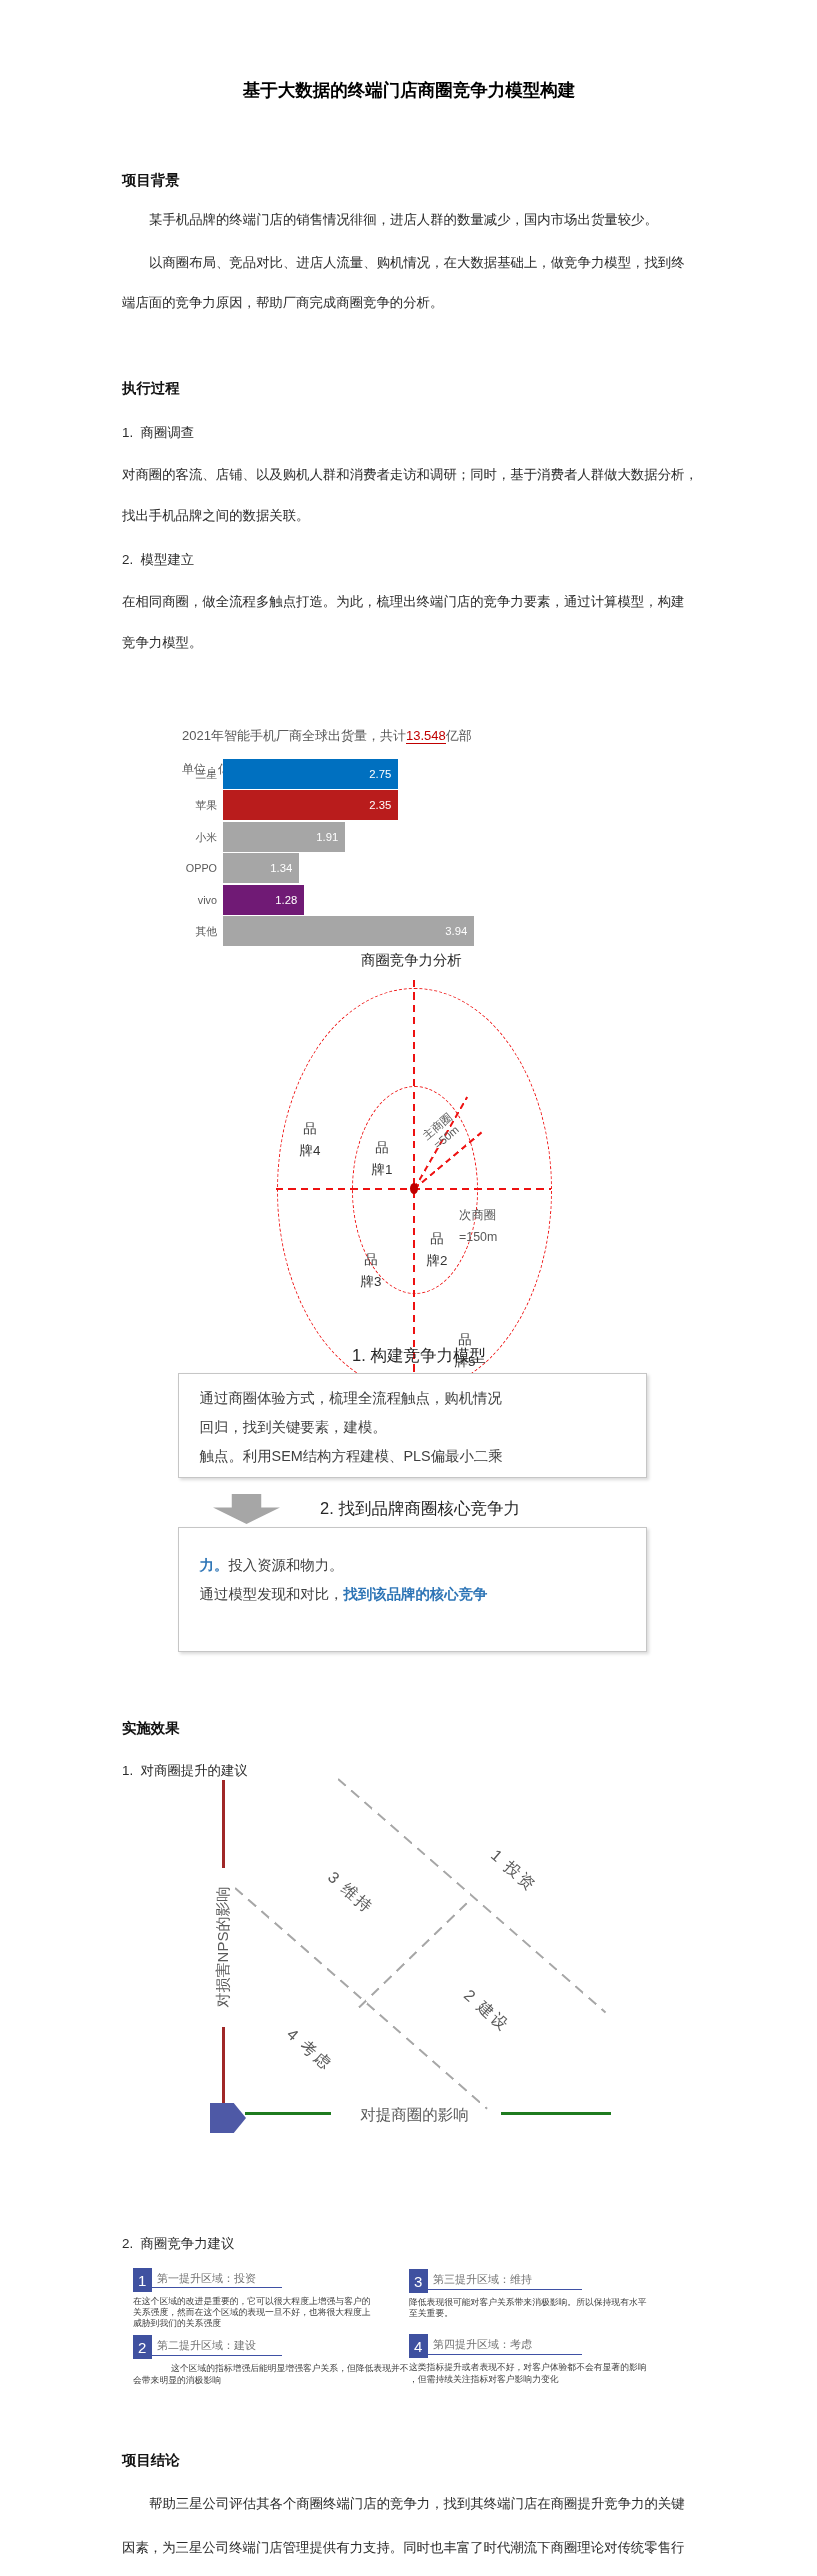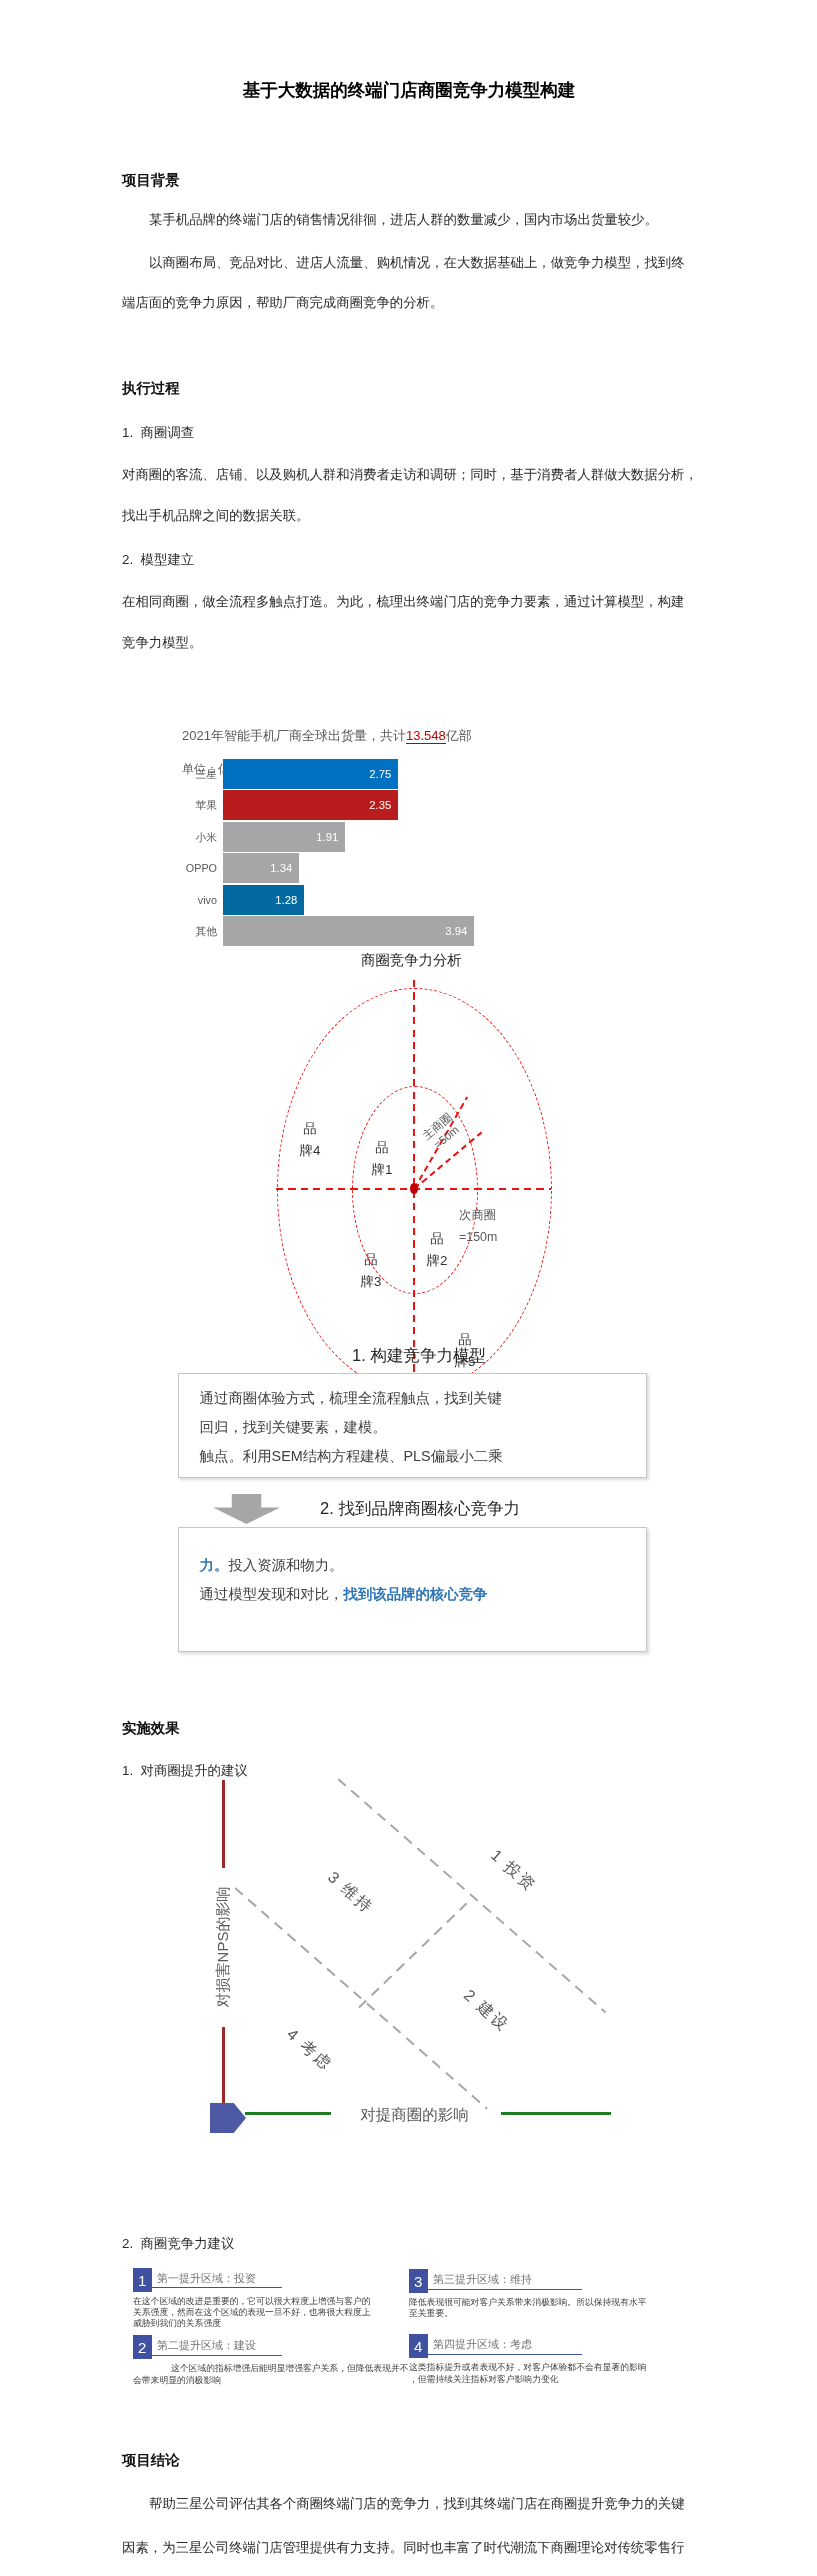--- a/index.html
+++ b/index.html
@@ -84,21 +84,21 @@
     </div>
   <div class="bar-label" style="top:822px;">小米</div>
   <div class="bar" style="top: 822px; width: 122px; background: rgb(166, 166, 166);">
       <span class="val">1.91</span>
     </div>
   <div class="bar-label" style="top:853px;">OPPO</div>
   <div class="bar" style="top: 853px; width: 76px; background: rgb(166, 166, 166);">
       <span class="val">1.34</span>
     </div>
   <div class="bar-label" style="top:885px;">vivo</div>
-  <div class="bar" style="top: 885px; width: 81px; background: #0369a1;">
+  <div class="bar" style="top: 885px; width: 81px; background: #701a75;">
       <span class="val">1.28</span>
     </div>
   <div class="bar-label" style="top:916px;">其他</div>
   <div class="bar" style="top: 916px; width: 251px; background: rgb(166, 166, 166);">
       <span class="val">3.94</span>
     </div>
 
   <div class="bubble-title" style="left:361px;top:951px;">商圈竞争力分析</div>
   <div class="ring" style="left:277px;top:988px;width:273px;height:402px;"></div>
   <div class="ring" style="left:352px;top:1086px;width:124px;height:206px;"></div>
@@ -112,21 +112,21 @@
   <div class="brand" style="left:382px;top:1137px;"><span>品</span><span>牌1</span></div>
   <div class="brand" style="left:437px;top:1228px;"><span>品</span><span>牌2</span></div>
   <div class="brand" style="left:371px;top:1249px;"><span>品</span><span>牌3</span></div>
   <div class="brand" style="left:465px;top:1329px;"><span>品</span><span>牌5</span></div>
 
   <div class="ring-note-rot" style="left:442px;top:1132px;"><span>主商圈</span><span>=50m</span></div>
   <div class="ring-note" style="left:459px;top:1205px;"><span>次商圈</span><span>=150m</span></div>
 
   <div class="flow-h" style="left:419px;top:1345px;">1. 构建竞争力模型</div>
   <div class="flow-box" style="left:178px;top:1373px;width:467px;height:103px;">
-    <div class="bx" style="padding-top:10.3px;"><span style="display:block;">通过商圈体验方式，梳理全流程触点，找到关键</span><span style="display:block;">回归，找到关键要素，建模。</span><span style="display:block;">触点。利用SEM结构方程建模、PLS偏最小二乘</span></div>
+    <div class="bx" style="padding-top:10.3px;"><span style="display:block;">通过商圈体验方式，梳理全流程触点，购机情况</span><span style="display:block;">回归，找到关键要素，建模。</span><span style="display:block;">触点。利用SEM结构方程建模、PLS偏最小二乘</span></div>
   </div>
   <div class="big-arrow" style="left:213px;top:1494px;width:67px;height:30px;"></div>
   <div class="flow-h" style="left:420px;top:1498px;">2. 找到品牌商圈核心竞争力</div>
   <div class="flow-box" style="left:178px;top:1527px;width:467px;height:123px;">
     <div class="bx" style="padding-top:23px;"><span style="display:block;"><span class="blue-b">力。</span><span>投入资源和物力。</span></span><span style="display:block;"><span>通过模型发现和对比，</span><span class="blue-b">找到该品牌的核心竞争</span></span></div>
   </div>
 
   <div class="h-sec" style="left:122px;top:1719px;">实施效果</div>
   <div class="docline" style="left:122px;top:1762px;">1.  对商圈提升的建议</div>
 

